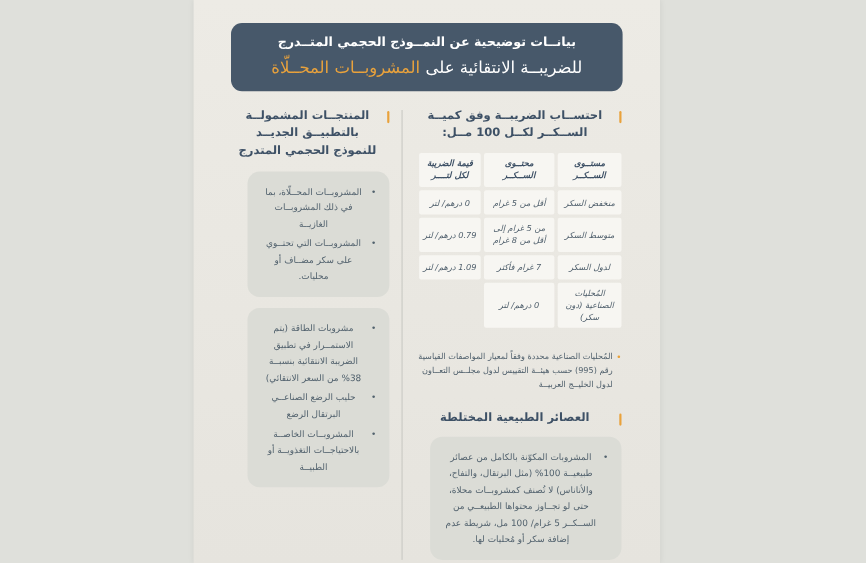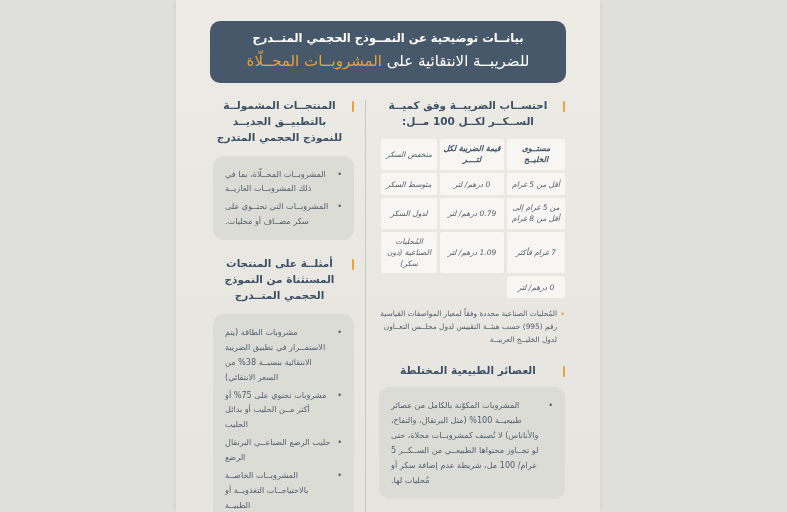--- a/index.html
+++ b/index.html
@@ -39,28 +39,28 @@
 
   .tax-table { display:grid; grid-template-columns:58px 64px 56px; gap:3px; margin-top:9px; }
   .cell {
     background:#f7f6f2; border-radius:2px; display:flex; align-items:center;
     justify-content:center; text-align:center; font-size:7.5px; color:#4e5e6b;
     padding:4px 3px; line-height:1.5; min-height:22px;font-style:italic;
   }
   .cell.head { font-weight:700; color:#3e5166; font-size:7.8px; min-height:27px; }
 
   .footnote {
-    margin-top:10px; position:relative; padding-right:8px;
+    margin-top:20px; position:relative; padding-right:8px;
     font-size:7.4px; line-height:1.75; color:#51616d; 
   }
   .footnote::before { content:"•"; position:absolute; right:0; top:0; color:#e9a23c; font-size:8px; }
 
   .card {
     background:#dbdcd6; border-radius:11px; padding:11px 12px;
-    font-size:8.1px; line-height:1.85; color:#51616d; text-align:left;
+    font-size:8.1px; line-height:1.85; color:#51616d; text-align:center;margin-left:12px;
   }
   .bullet { position:relative; padding-right:9px; }
   .bullet::before { content:"•"; position:absolute; right:0; top:0; color:#51616d; }
   .bullet + .bullet { margin-top:3px; }
 
   .mt8 { margin-top:8px; } .mt10 { margin-top:10px; } .mt16 { margin-top:16px; }
 </style>
 </head>
 <body>
 
@@ -70,21 +70,22 @@
     <div class="header-line1">بيانــات توضيحية عن النمــوذج الحجمي المتــدرج</div>
     <div class="header-line2"><span>للضريبــة الانتقائية على </span><span class="gold-text">المشروبــات المحــلّاة</span></div>
   </div>
 
   <div class="columns">
 
     <div class="col-calc">
       <div class="section-title">احتســاب الضريبــة وفق كميــة الســكــر لكــل 100 مــل:</div>
 
       <div class="tax-table">
-        <div class="cell head">مستــوى الخليــج</div>
+        <div class="cell head">مستــوى الســكــر</div>
+        <div class="cell head">محتــوى الســكــر</div>
         <div class="cell head">قيمة الضريبة لكل لتــــر</div>
 
         <div class="cell">منخفض السكر</div>
         <div class="cell">أقل من 5 غرام</div>
         <div class="cell">0 درهم/ لتر</div>
 
         <div class="cell">متوسط السكر</div>
         <div class="cell">من 5 غرام إلى أقل من 8 غرام</div>
         <div class="cell">0.79 درهم/ لتر</div>
 
@@ -106,24 +107,22 @@
 
     <div class="v-divider"></div>
 
     <div class="col-products">
       <div class="section-title">المنتجــات المشمولــة بالتطبيــق الجديــد للنموذج الحجمي المتدرج</div>
       <div class="card mt10">
         <div class="bullet">المشروبــات المحــلّاة، بما في ذلك المشروبــات الغازيــة</div>
         <div class="bullet">المشروبــات التي تحتــوي على سكر مضــاف أو محليات.</div>
       </div>
 
-      <div class="section-title mt16">أمثلــة على المنتجات المستثناة من النموذج الحجمي المتــدرج</div>
       <div class="card mt10">
         <div class="bullet">مشروبات الطاقة (يتم الاستمــرار في تطبيق الضريبة الانتقائية بنسبــة 38% من السعر الانتقائي)</div>
-        <div class="bullet">مشروبات تحتوي على 75% أو أكثر مــن الحليب أو بدائل الحليب</div>
         <div class="bullet">حليب الرضع الصناعــي البرتقال الرضع</div>
         <div class="bullet">المشروبــات الخاصــة بالاحتياجــات التغذويــة أو الطبيــة</div>
 
       </div>
     </div>
 
   </div>
 
 </div>
 

